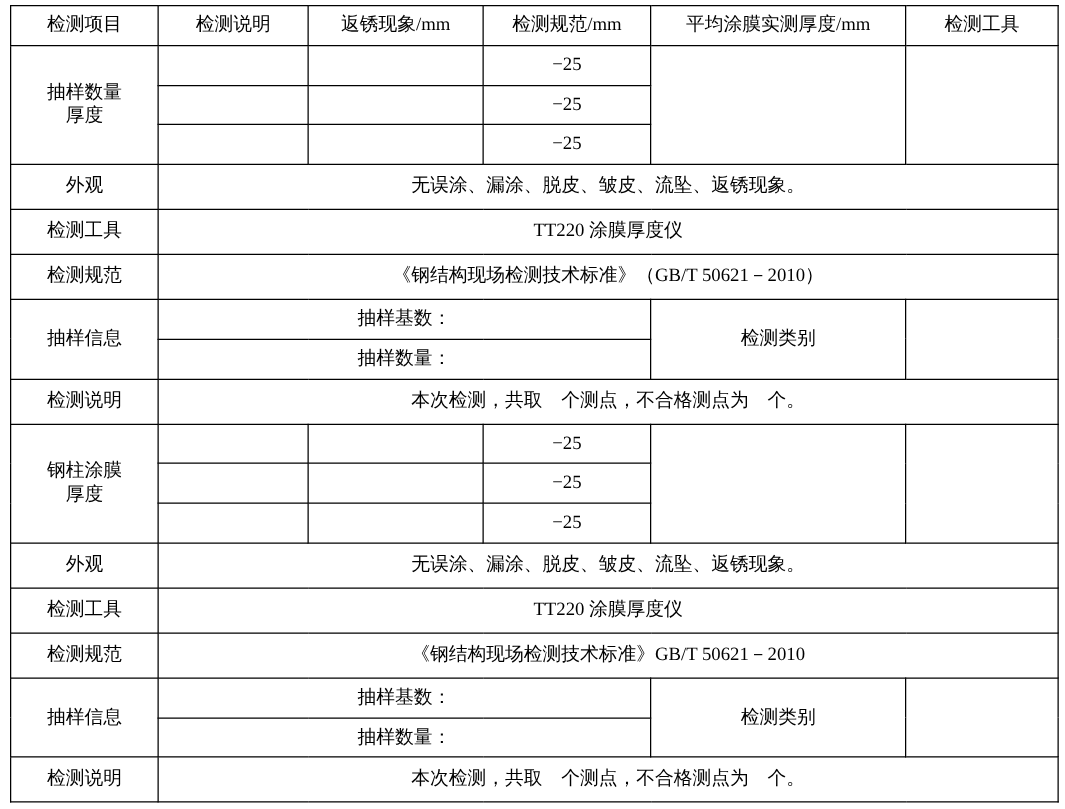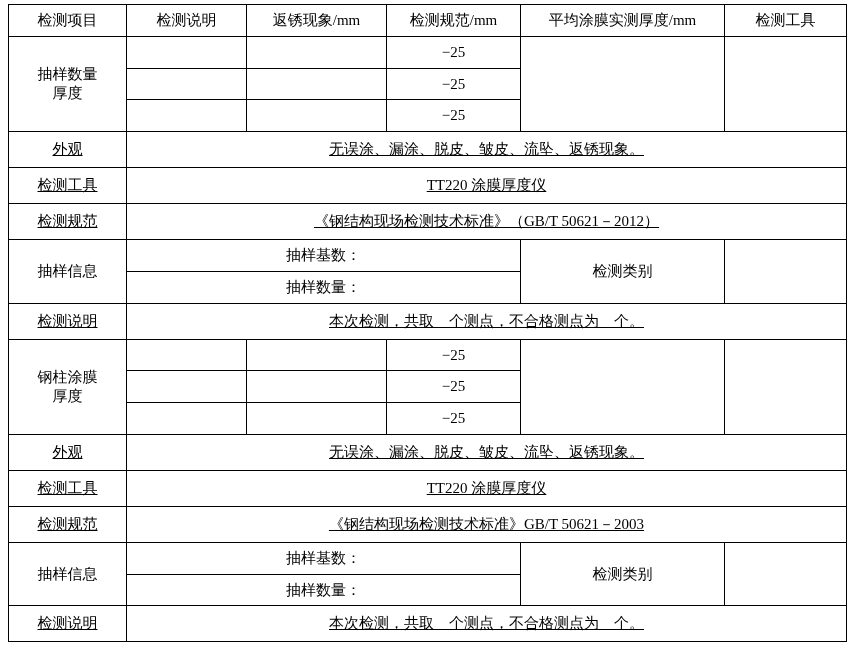--- a/index.html
+++ b/index.html
@@ -42,21 +42,20 @@
   col.c4 { width: 134px; }
   col.c5 { width: 204px; }
   col.c6 { width: 122px; }
 
   .hdr td {
     height: 33px;
     font-size: 15px;
   }
   .tall {
     height: 36px;
-    text-decoration: underline;
   }
   .left {
     text-align: left;
     padding-left: 10px;
   }
   .rowgroup-label {
     font-size: 15px;
     line-height: 1.5;
   }
   .dev {
@@ -121,21 +120,21 @@
         <td colspan="5">无误涂、漏涂、脱皮、皱皮、流坠、返锈现象。</td>
       </tr>
 
       <tr class="tall">
         <td>检测工具</td>
         <td colspan="5">TT220 涂膜厚度仪</td>
       </tr>
 
       <tr class="tall">
         <td>检测规范</td>
-        <td colspan="5">《钢结构现场检测技术标准》（GB/T 50621－2012）</td>
+        <td colspan="5">《钢结构现场检测技术标准》（GB/T 50621－2010）</td>
       </tr>
 
       <tr>
         <td rowspan="2">抽样信息</td>
         <td colspan="3" class="left">抽样基数：</td>
         <td rowspan="2">检测类别</td>
         <td rowspan="2"></td>
       </tr>
       <tr>
         <td colspan="3" class="left">抽样数量：</td>
@@ -173,21 +172,21 @@
         <td colspan="5">无误涂、漏涂、脱皮、皱皮、流坠、返锈现象。</td>
       </tr>
 
       <tr class="tall">
         <td>检测工具</td>
         <td colspan="5">TT220 涂膜厚度仪</td>
       </tr>
 
       <tr class="tall">
         <td>检测规范</td>
-        <td colspan="5">《钢结构现场检测技术标准》GB/T 50621－2003</td>
+        <td colspan="5">《钢结构现场检测技术标准》GB/T 50621－2010</td>
       </tr>
 
       <tr>
         <td rowspan="2">抽样信息</td>
         <td colspan="3" class="left">抽样基数：</td>
         <td rowspan="2">检测类别</td>
         <td rowspan="2"></td>
       </tr>
       <tr>
         <td colspan="3" class="left">抽样数量：</td>

